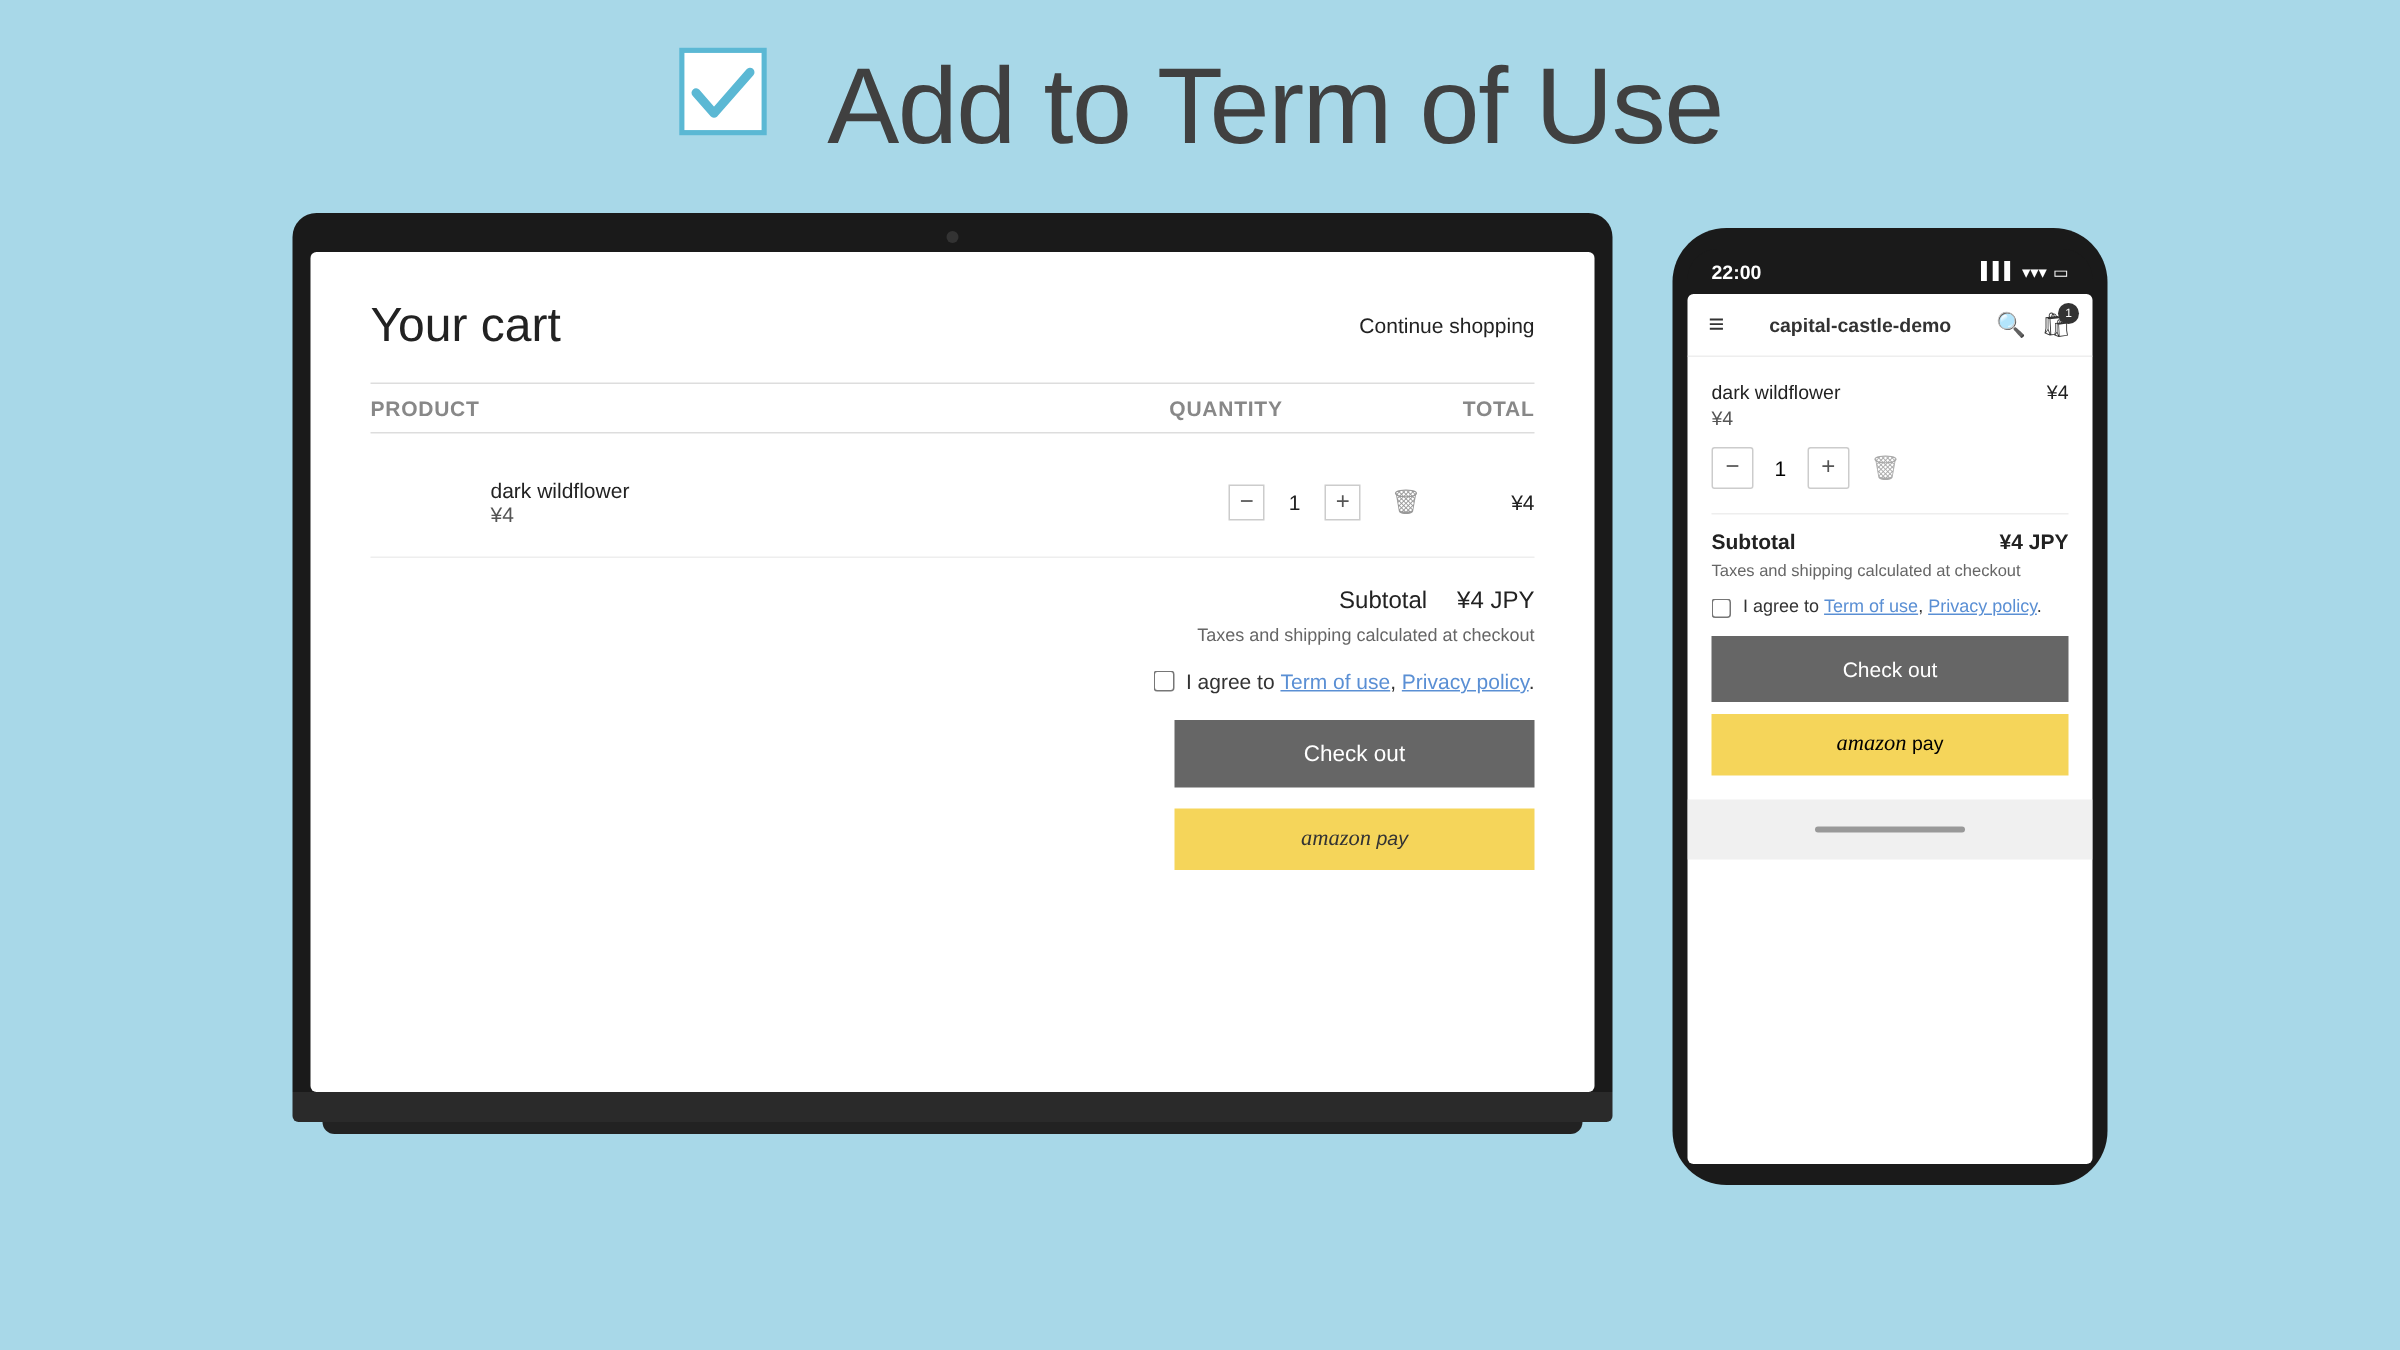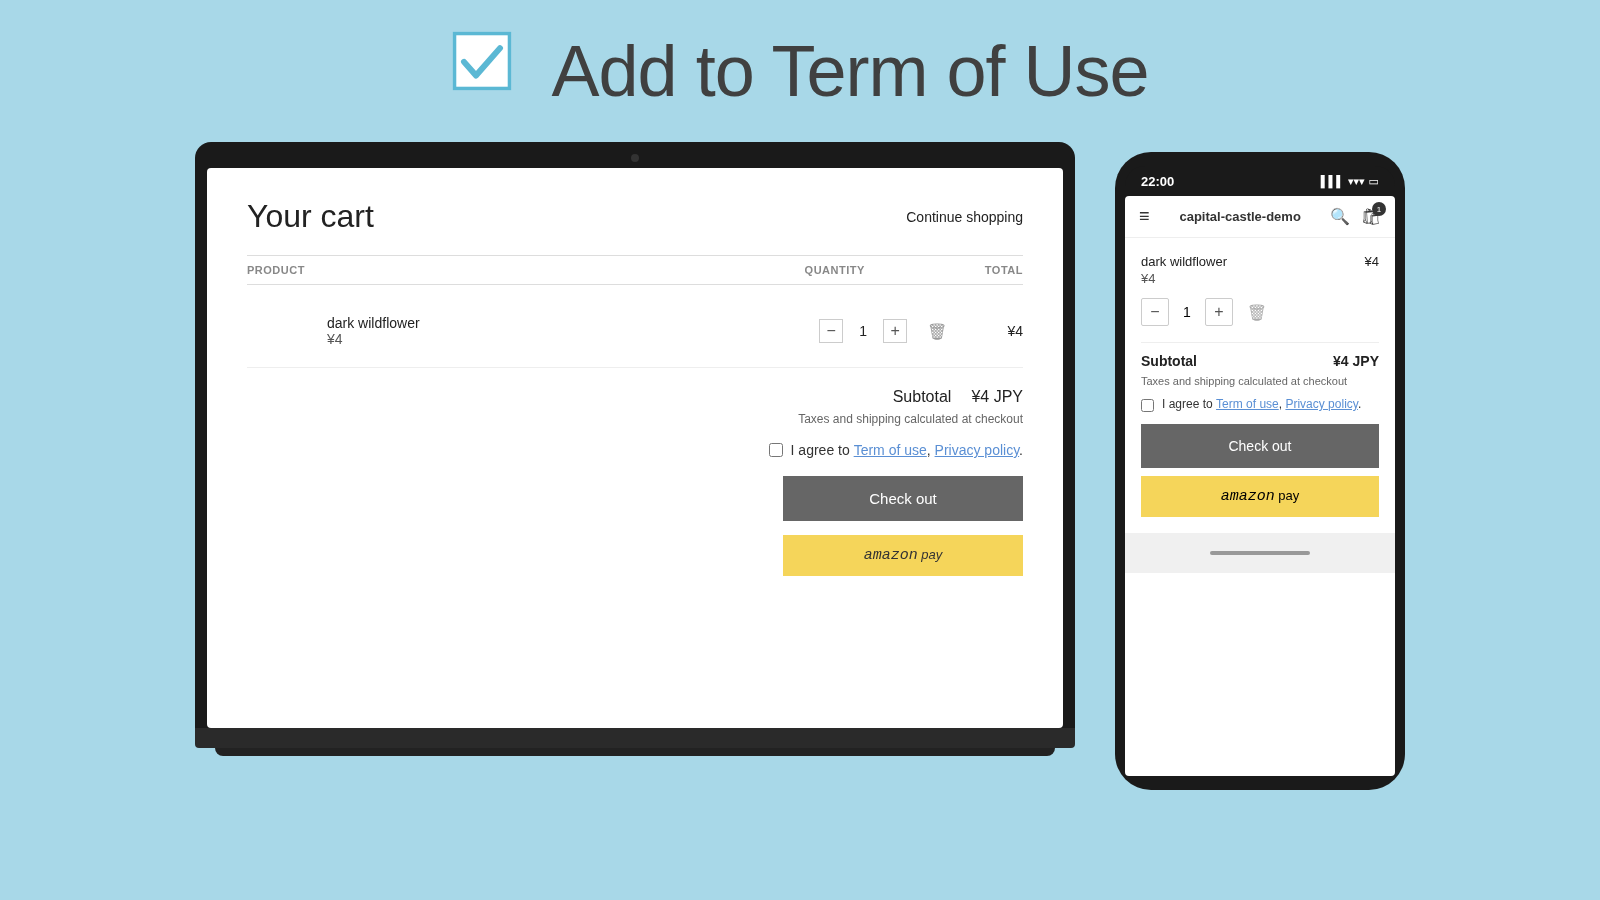--- a/index.html
+++ b/index.html
@@ -103,21 +103,21 @@
     }
     .cart-columns {
       display: grid;
       grid-template-columns: 1fr auto auto;
       padding: 8px 0;
       border-top: 1px solid #ddd;
       border-bottom: 1px solid #ddd;
       margin-bottom: 10px;
     }
     .col-label {
-      font-size: 11px;
+      font-size: 14px;
       font-weight: 600;
       color: #888;
       letter-spacing: 0.5px;
       text-transform: uppercase;
     }
     .col-label.qty { margin-right: 120px; }
     .col-label.total { }
 
     .cart-item-row {
       display: grid;
@@ -222,21 +222,21 @@
       border: none;
       cursor: pointer;
       font-size: 13px;
       margin-top: 8px;
       text-align: center;
       color: #333;
       font-style: italic;
     }
     .amazon-text {
       font-style: italic;
-      font-family: Liberation Mono, monospace;
+      font-family: Liberation Serif, serif;
       font-size: 15px;
     }
 
     
     .phone-wrapper {
       width: 290px;
       margin-top: 10px;
     }
     .phone-body {
       background: #1a1a1a;

